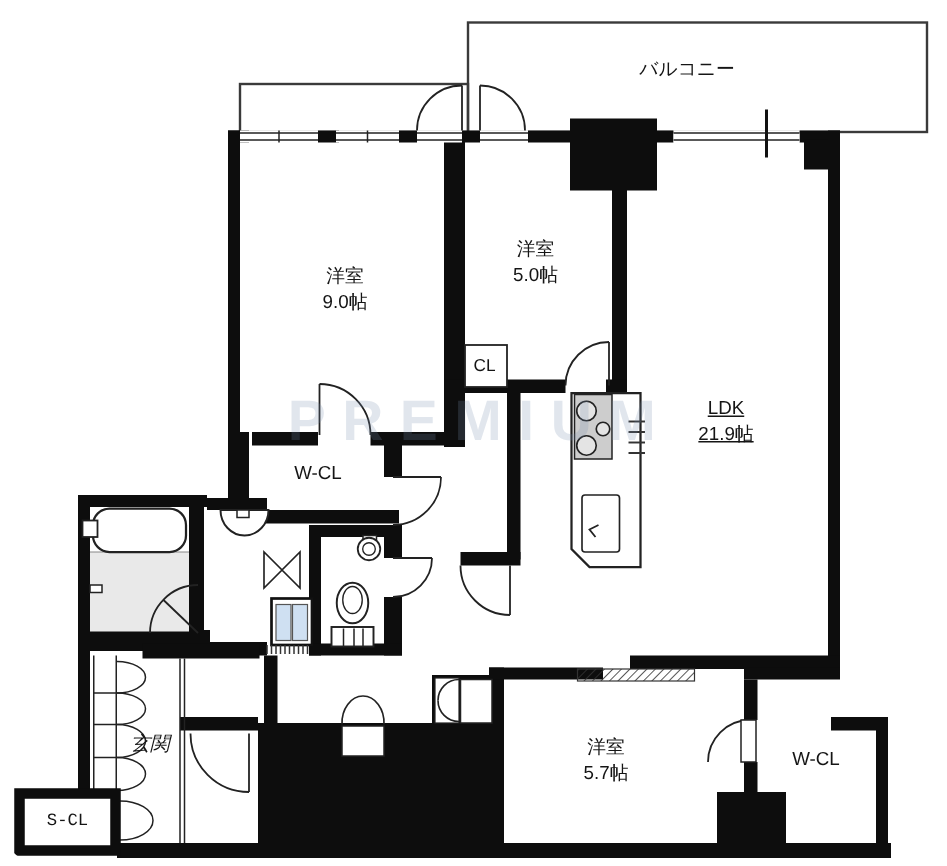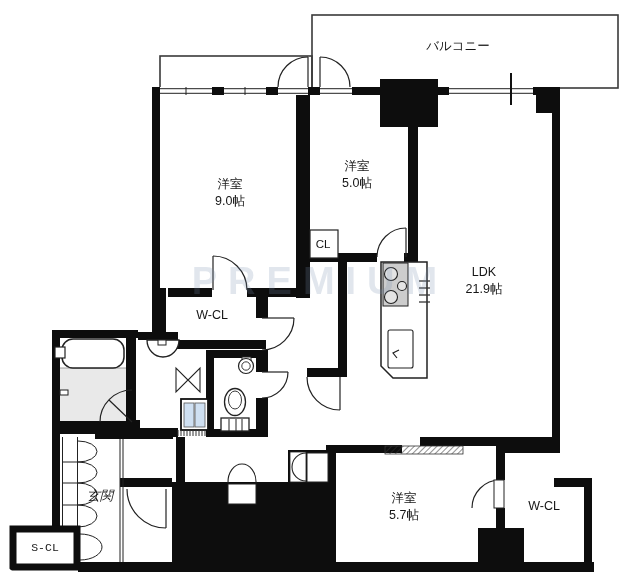--- a/index.html
+++ b/index.html
@@ -224,21 +224,21 @@
 
   <div class="lbl" style="left:357px;top:158px;">
     <div>洋室</div>
     <div>5.0帖</div>
   </div>
 
   <div class="lbl small" style="left:323px;top:237px;">CL</div>
 
   <div class="lbl" style="left:212px;top:307px;">W-CL</div>
 
-  <div class="lbl" style="left:484px;top:264px;">
+  <div class="lbl" style="left:484px;top:264px;text-decoration:underline;">
     <div>LDK</div>
     <div>21.9帖</div>
   </div>
 
   <div class="lbl" style="left:404px;top:490px;">
     <div>洋室</div>
     <div>5.7帖</div>
   </div>
 
   <div class="lbl" style="left:544px;top:498px;">W-CL</div>

